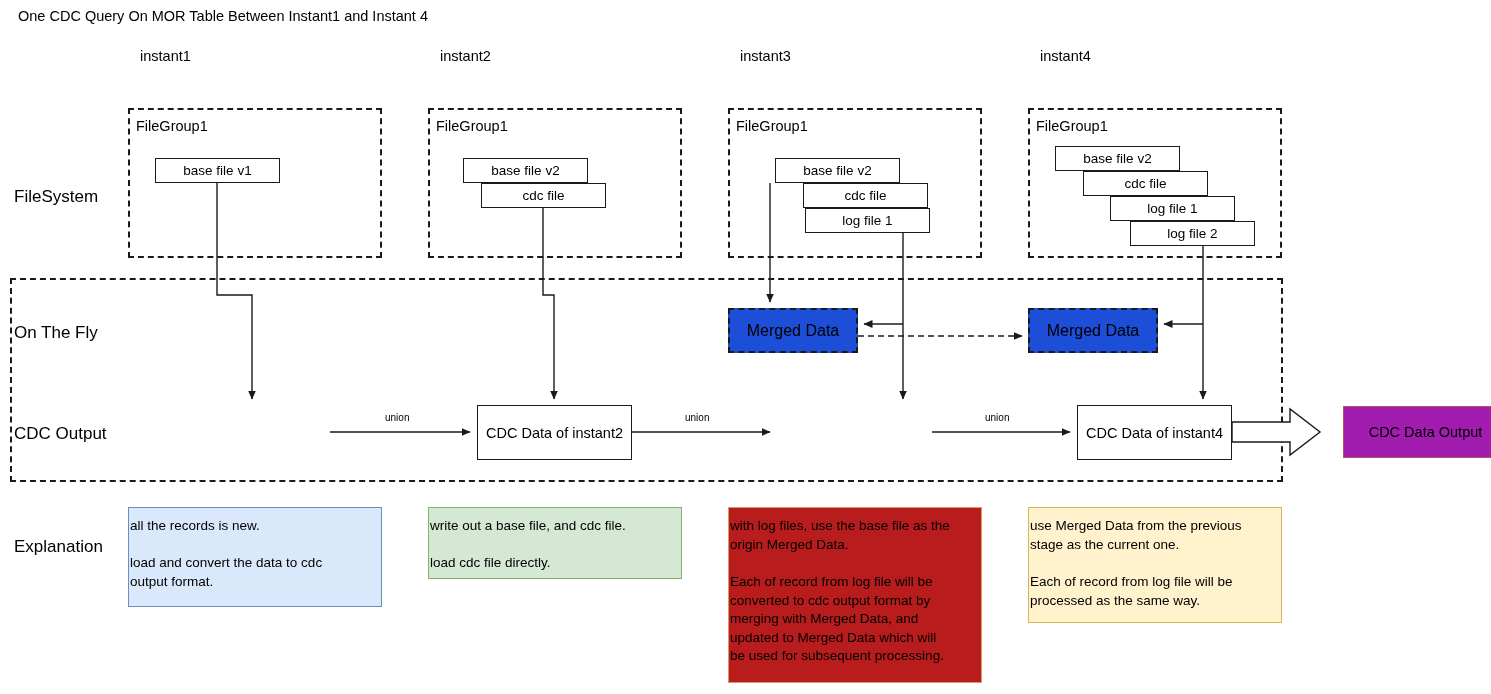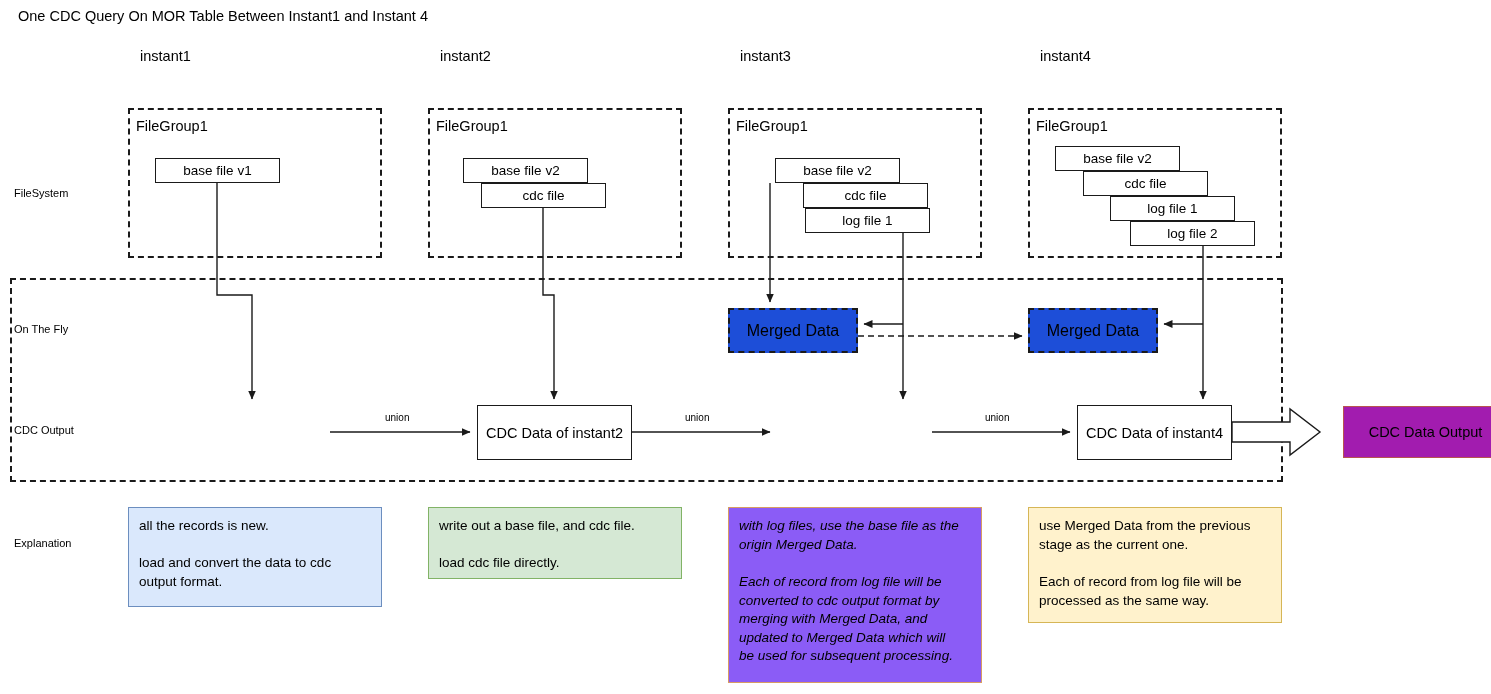--- a/index.html
+++ b/index.html
@@ -28,21 +28,21 @@
     left: 18px; top: 8px;
     font-size: 14.5px;
     white-space: nowrap;
   }
   .col-label {
     font-size: 14.5px;
     white-space: nowrap;
     top: 48px;
   }
   .row-label {
-    font-size: 11px;
+    font-size: 17px;
     white-space: nowrap;
     left: 14px;
   }
 
   
   .filegroup {
     border: 2px dashed #1a1a1a;
     top: 108px;
     height: 150px;
     box-sizing: border-box;
@@ -132,27 +132,27 @@
     z-index: 5;
     background: #ffffff;
     padding: 0 3px;
   }
 
   
   .explain {
     box-sizing: border-box;
     font-size: 13.5px;
     line-height: 1.38;
-    padding: 9px 10px;
+    padding: 9px 1px;
     top: 507px;
     white-space: pre-wrap;
   }
   .explain.blue   { background: #dae8fc; border: 1.2px solid #6c8ebf; }
   .explain.green  { background: #d5e8d4; border: 1.2px solid #82b366; }
-  .explain.orange { background: #8b5cf6; border: 1.2px solid #d79b63; font-style: italic; }
+  .explain.orange { background: #b91c1c; border: 1.2px solid #d79b63; }
   .explain.yellow { background: #fff2cc; border: 1.2px solid #d6b656; }
 
   svg.overlay {
     position: absolute;
     left: 0; top: 0;
     width: 1491px;
     height: 694px;
     pointer-events: none;
     z-index: 2;
   }

